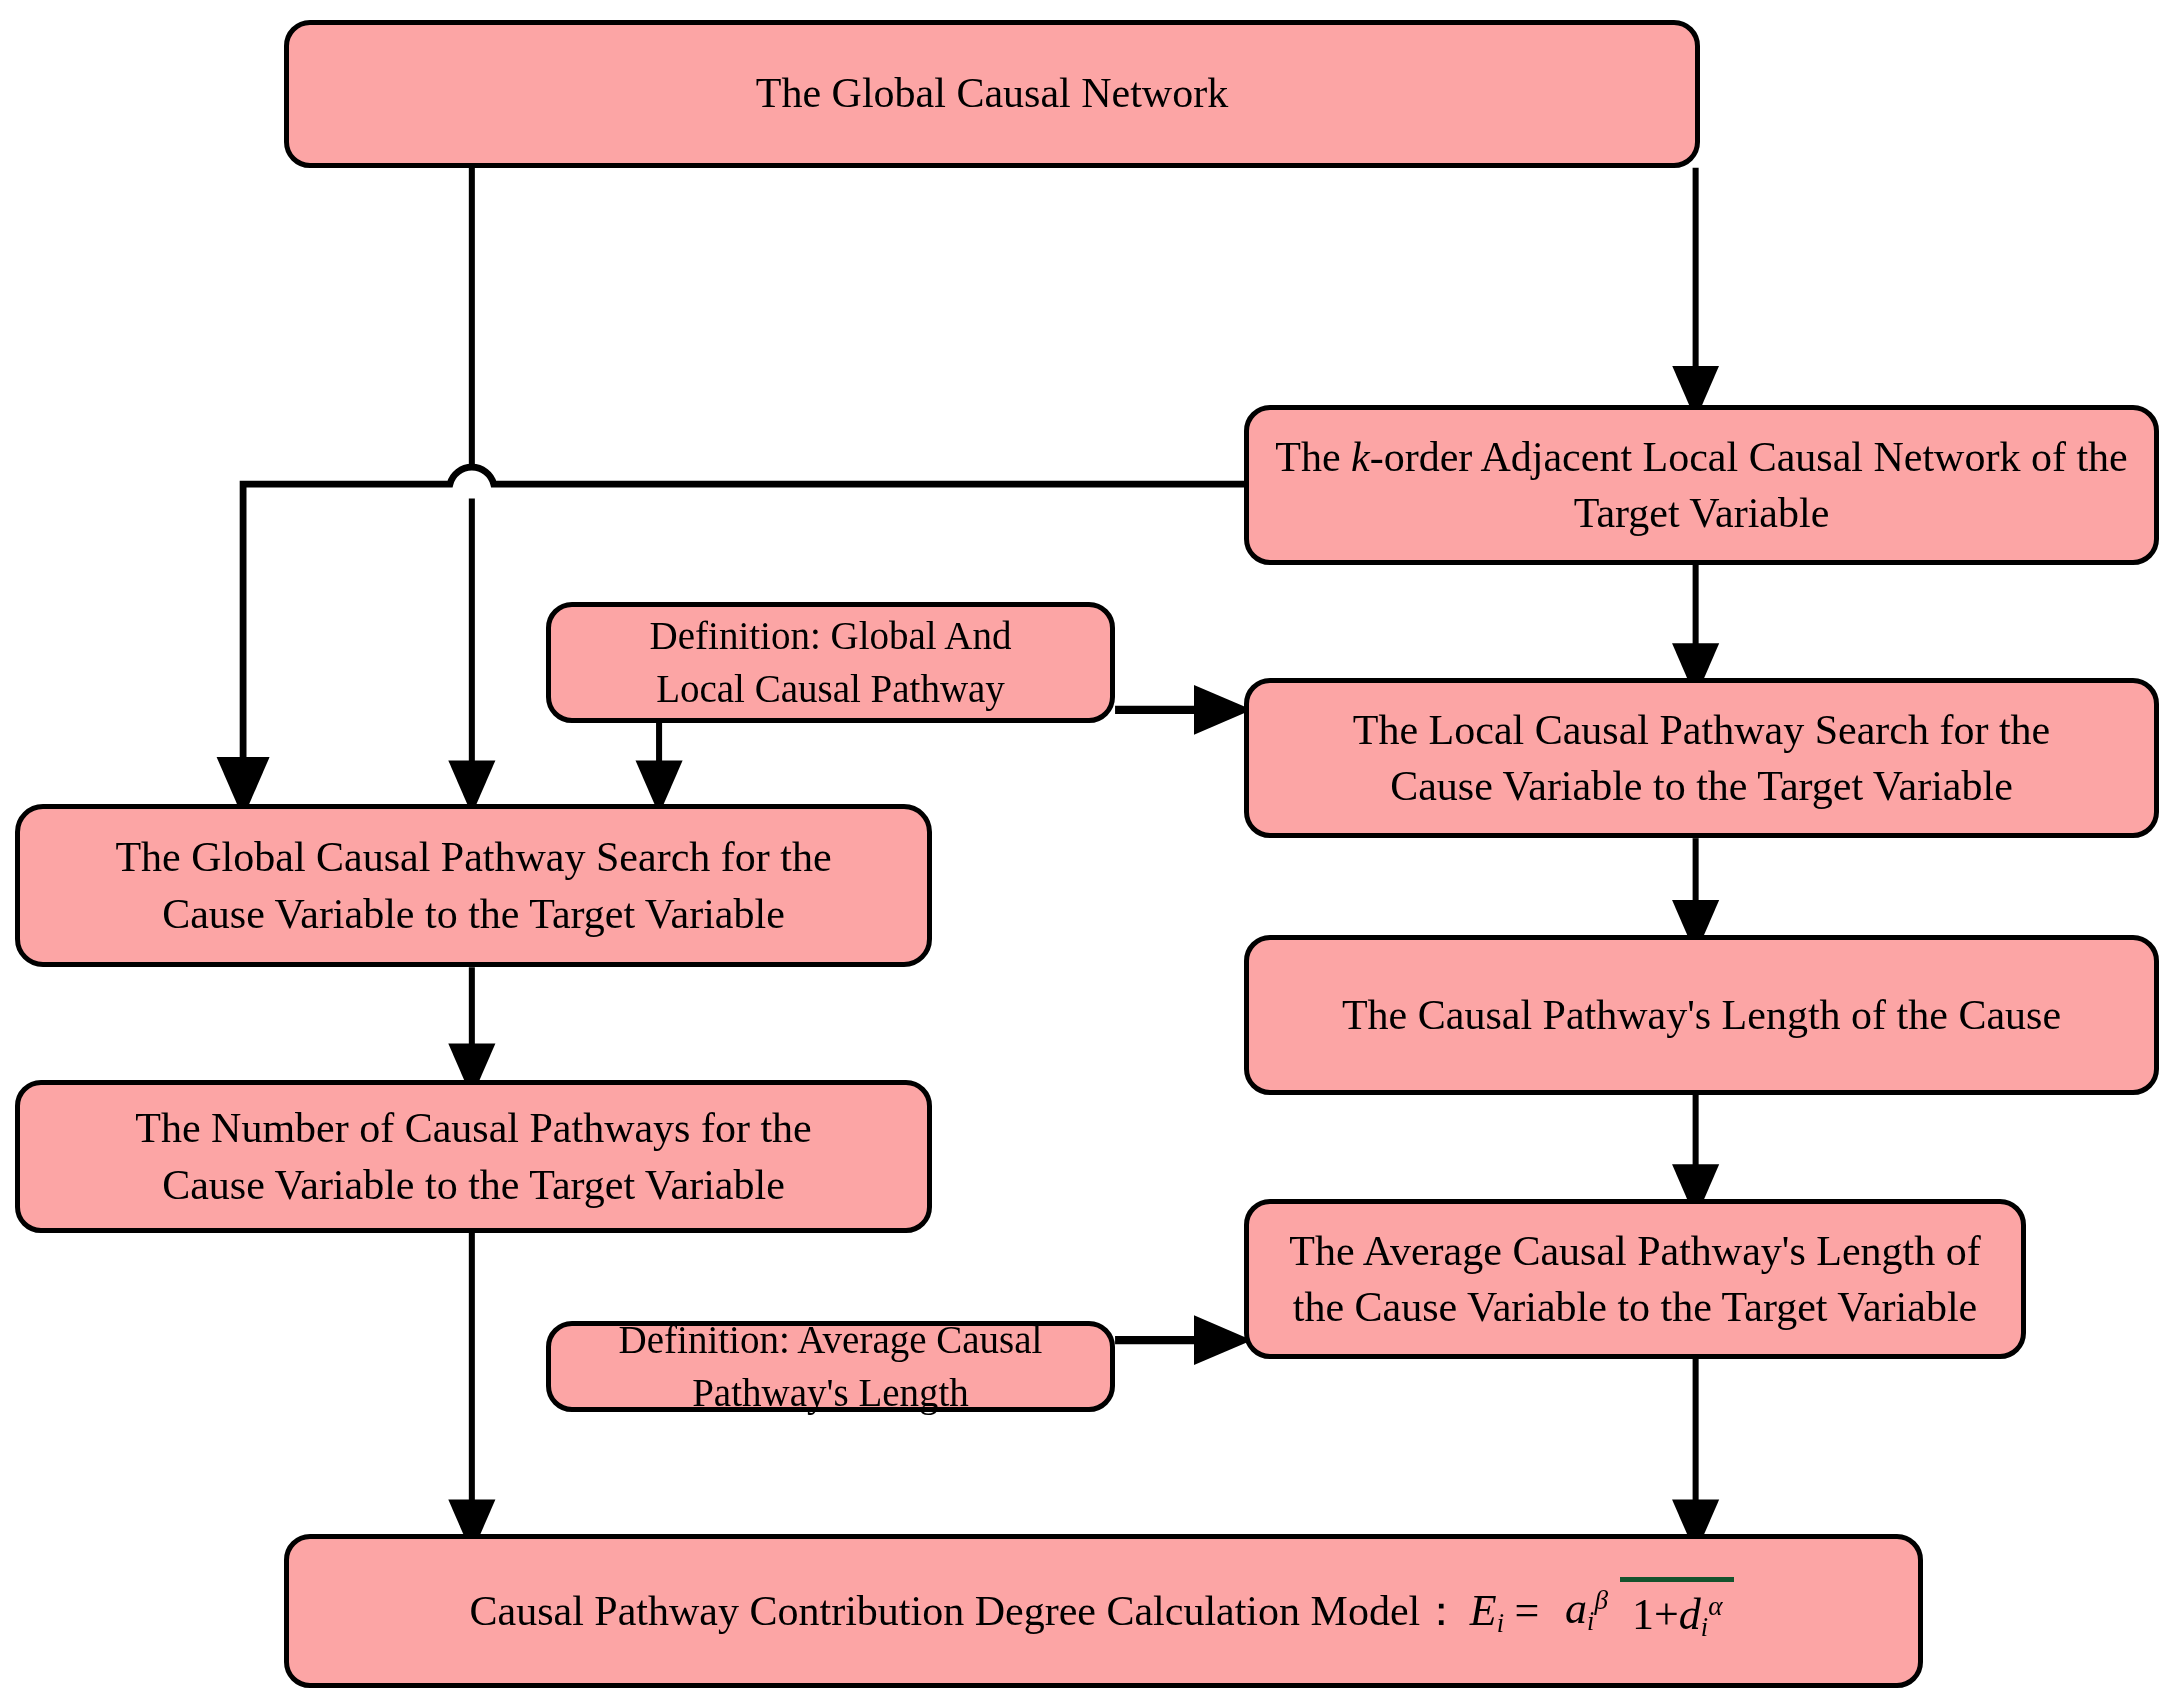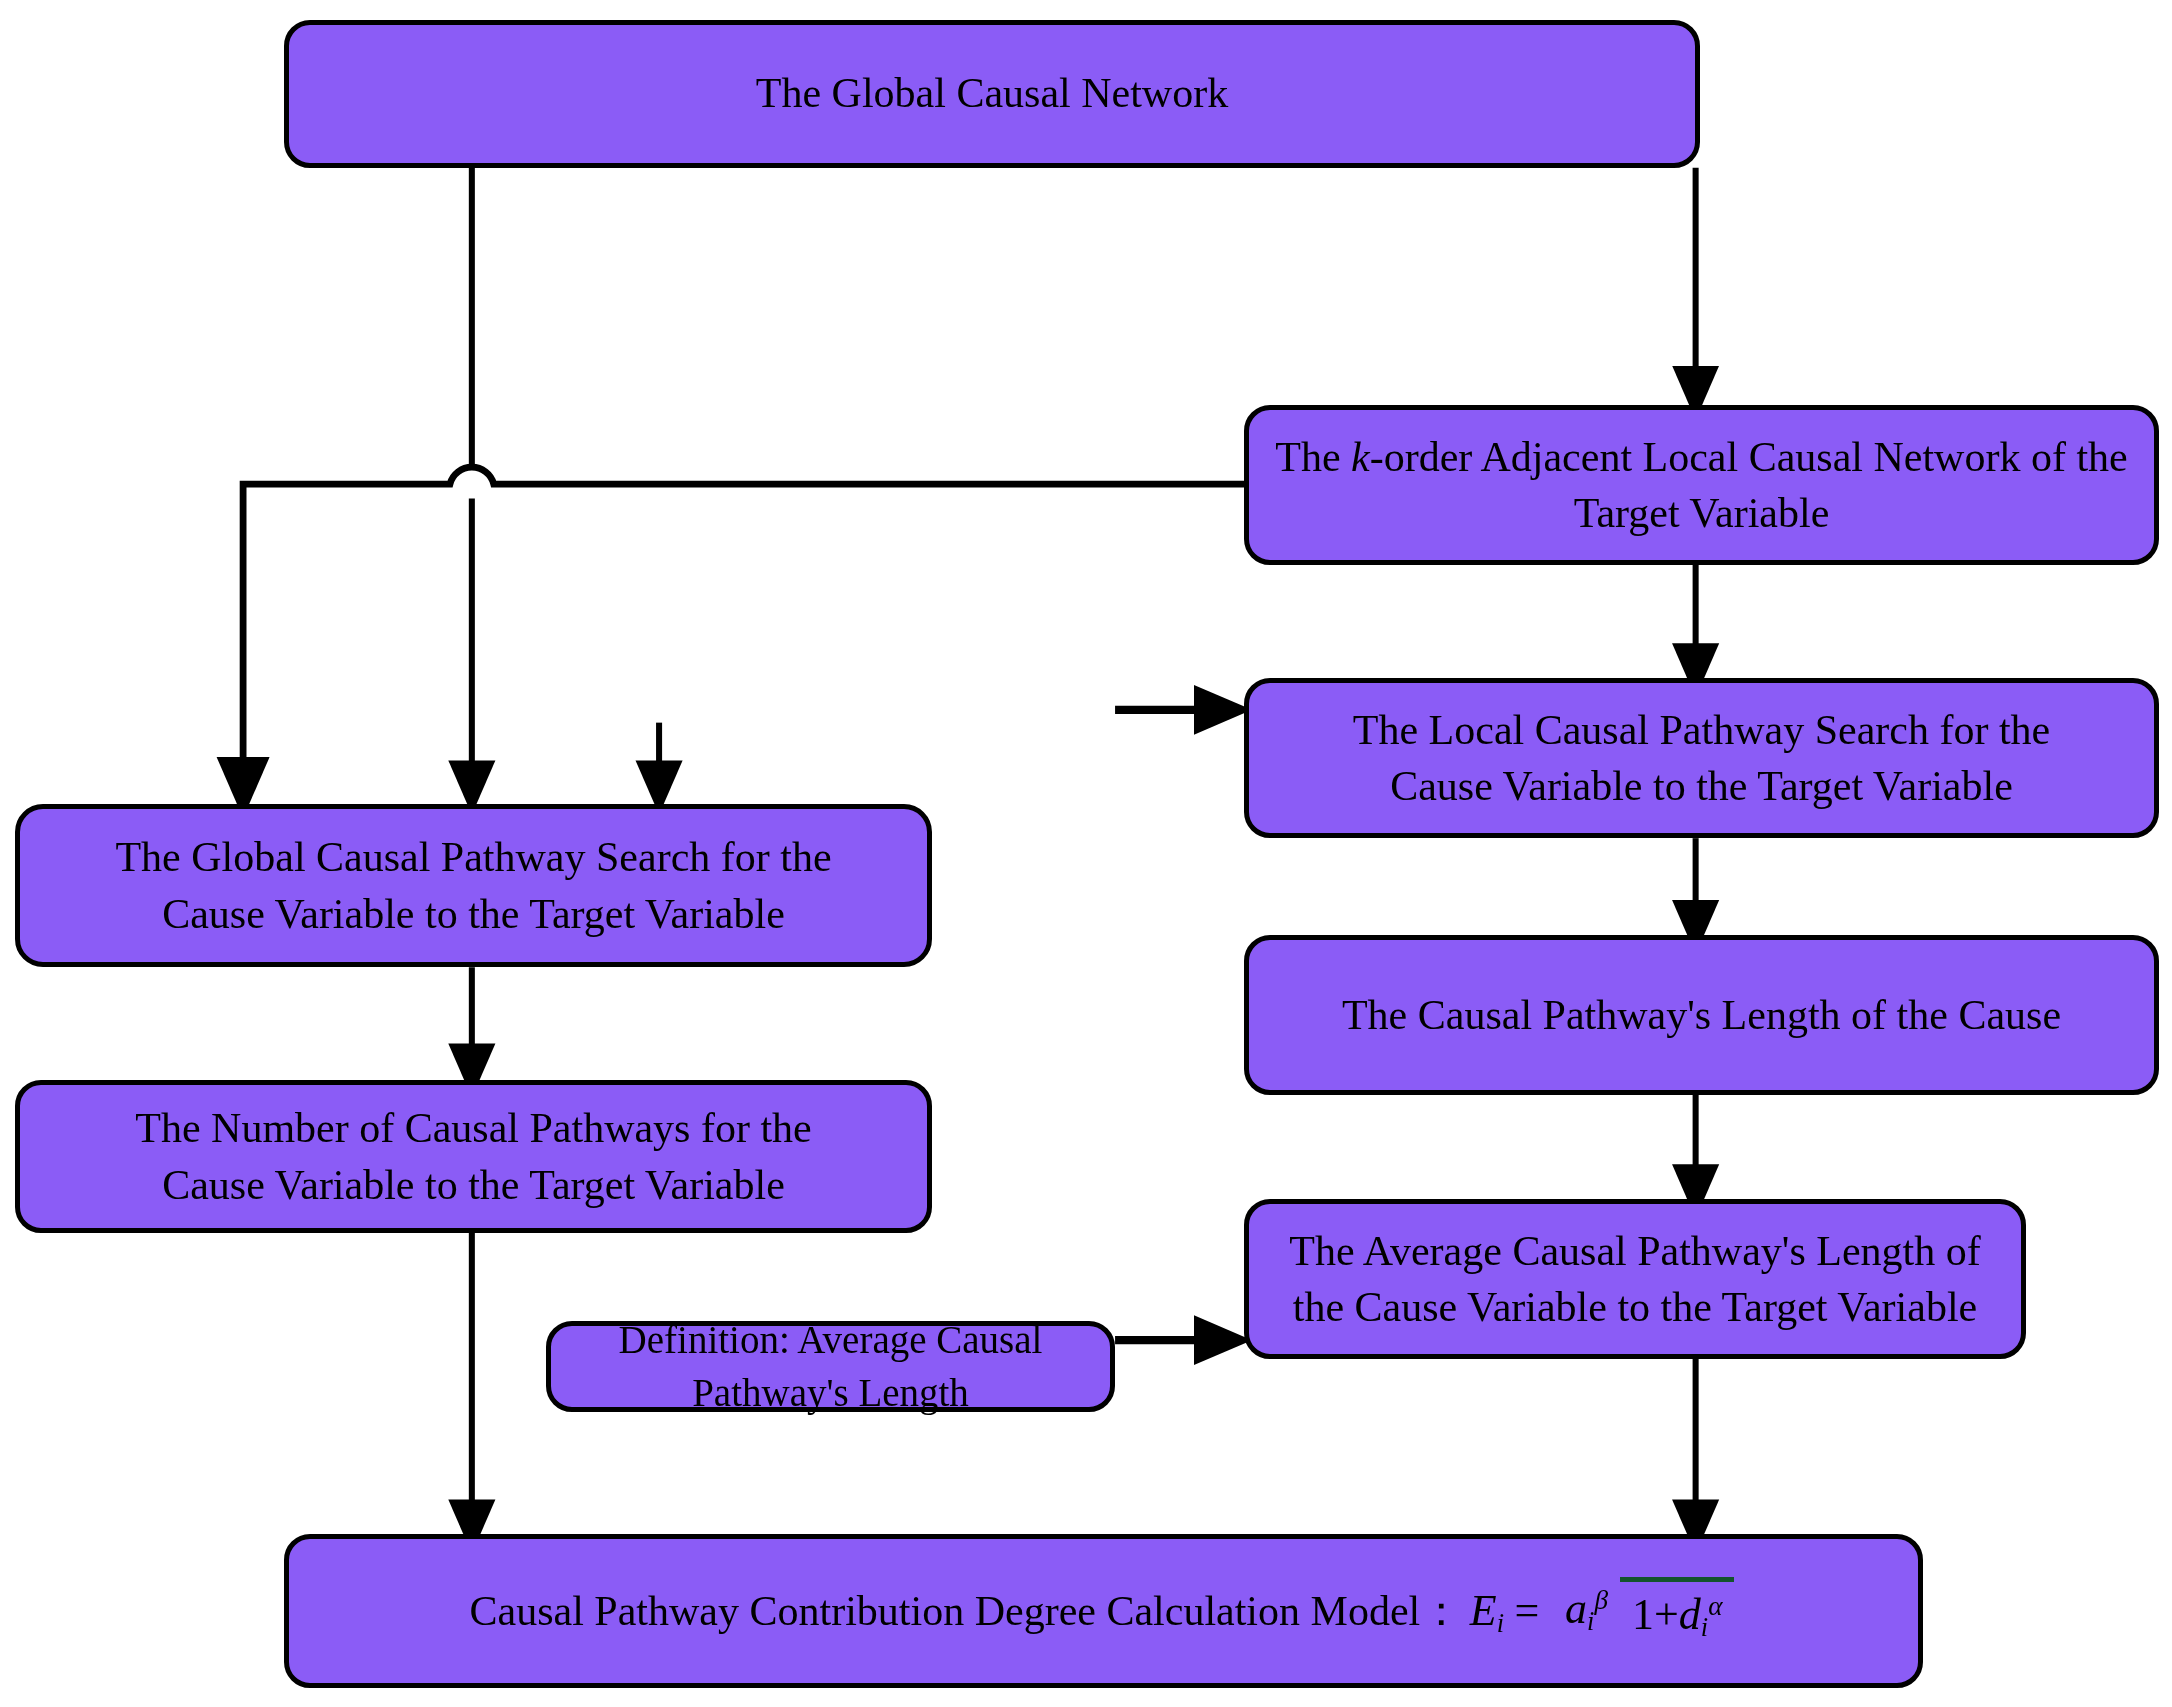--- a/index.html
+++ b/index.html
@@ -23,21 +23,21 @@
     top: 0;
     width: 2172px;
     height: 1708px;
     pointer-events: none;
   }
   .node {
     position: absolute;
     box-sizing: border-box;
     border: 5.3px solid #000000;
     border-radius: 26px;
-    background: #8b5cf6;
+    background: #fca5a5;
     display: flex;
     align-items: center;
     justify-content: center;
     text-align: center;
     color: #000000;
     line-height: 1.34;
     padding: 4.5px 19.6px;
   }
   .node .label {
     display: block;
@@ -121,20 +121,26 @@
   </svg>
 
   <div class="node t-title" style="left:284px; top:19.6px; width:1416px; height:148px;">
     <span class="label">The Global Causal Network</span>
   </div>
 
   <div class="node t-main" style="left:1244px; top:405px; width:915px; height:160px;">
     <span class="label"><span>The </span><span class="ital">k</span><span>-order Adjacent Local Causal Network of the Target Variable</span></span>
   </div>
 
+  <div class="node t-def" style="left:546px; top:602px; width:569px; height:121px;">
+    <span class="label">
+      <span>Definition: Global And</span><br>
+      <span>Local Causal Pathway</span>
+    </span>
+  </div>
 
   <div class="node t-main" style="left:1244px; top:678px; width:915px; height:160px;">
     <span class="label">
       <span>The Local Causal Pathway Search for the</span><br>
       <span>Cause Variable to the Target Variable</span>
     </span>
   </div>
 
   <div class="node t-main" style="left:15px; top:804px; width:917px; height:163px;border-radius:28px;">
     <span class="label">

